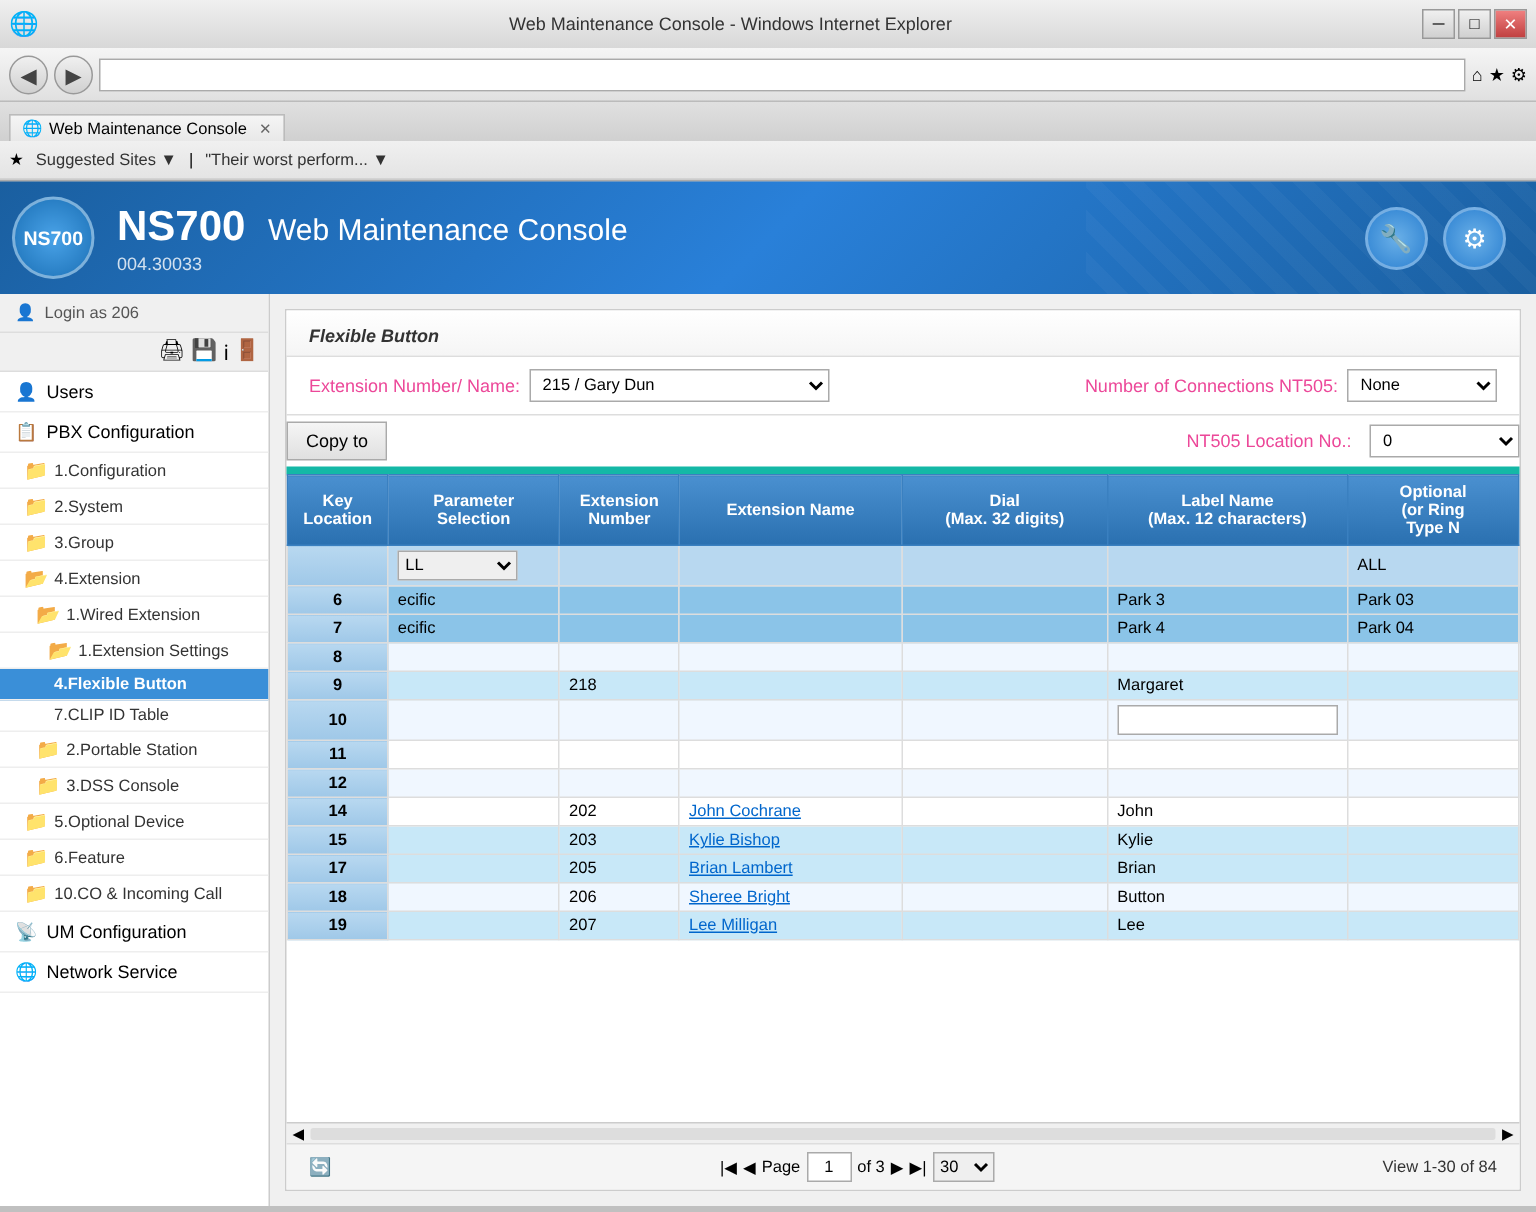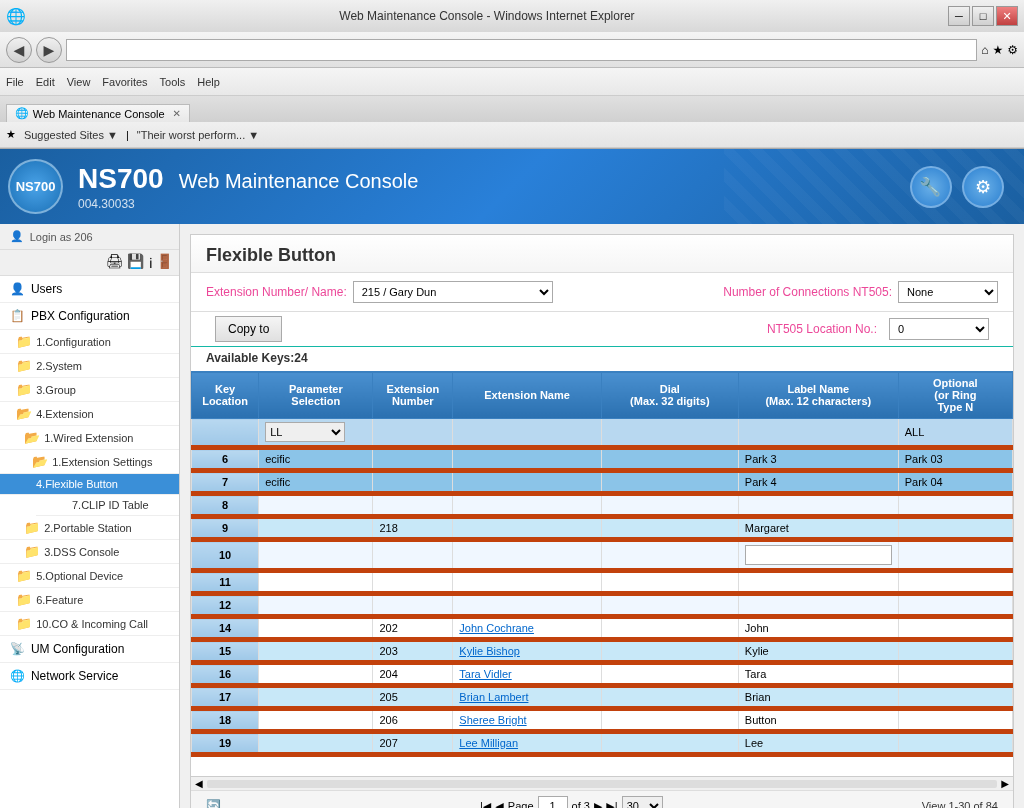--- a/index.html
+++ b/index.html
@@ -33,41 +33,41 @@
     .app-brand { color: white; }
     .header-icons { position: absolute; right: 20px; display: flex; gap: 10px; }
     .header-icon-btn { width: 42px; height: 42px; border-radius: 50%; background: radial-gradient(circle, #6ab0e8, #2a7fd0); border: 2px solid rgba(255,255,255,0.3); cursor: pointer; display: flex; align-items: center; justify-content: center; color: white; font-size: 18px; }
 
     
     .main-layout { display: flex; height: calc(808px - 200px); }
     .sidebar { width: 180px; background: white; border-right: 1px solid #ccc; overflow-y: auto; flex-shrink: 0; }
     .sidebar-login { display: flex; align-items: center; gap: 6px; padding: 6px 10px; background: #f0f0f0; border-bottom: 1px solid #ddd; font-size: 11px; color: #555; }
     .sidebar-item { padding: 6px 10px; cursor: pointer; display: flex; align-items: center; gap: 6px; border-bottom: 1px solid #eee; font-size: 12px; }
     .sidebar-sub { padding: 4px 16px; cursor: pointer; font-size: 11px; color: #333; border-bottom: 1px solid #eee; display: flex; align-items: center; gap: 4px; }
-    .sidebar-sub.highlighted { background: #3a8fd8; color: white; font-weight: normal; }
+    .sidebar-sub.highlighted { background: #3a8fd8; color: white; font-weight: bold; }
     .folder-icon { color: #d4a020; font-size: 13px; }
 
     
     .content-area { flex: 1; background: #f0f0f0; overflow: hidden; padding: 10px; }
     .panel { background: white; border: 1px solid #ccc; height: 100%; display: flex; flex-direction: column; }
-    .panel-title { font-size: 18px; font-weight: bold; color: #333; padding: 10px 15px 6px; border-bottom: 1px solid #ddd; background: linear-gradient(180deg, #ffffff, #f5f5f5); }
+    .panel-title { font-size: 12px; font-weight: bold; color: #333; padding: 10px 15px 6px; border-bottom: 1px solid #ddd; background: linear-gradient(180deg, #ffffff, #f5f5f5); font-style: italic; }
 
     .panel-toolbar { padding: 8px 15px; display: flex; align-items: center; gap: 20px; border-bottom: 1px solid #ddd; flex-wrap: wrap; }
     .toolbar-group { display: flex; align-items: center; gap: 6px; }
     .toolbar-label { font-size: 12px; color: #ec4899; }
     .toolbar-select { height: 22px; border: 1px solid #aaa; background: white; font-size: 11px; padding: 0 4px; min-width: 200px; }
     .toolbar-select-sm { height: 22px; border: 1px solid #aaa; background: white; font-size: 11px; padding: 0 4px; min-width: 100px; }
     .copy-btn { height: 26px; padding: 0 12px; background: linear-gradient(180deg, #f5f5f5, #e0e0e0); border: 1px solid #aaa; cursor: pointer; font-size: 12px; }
     .available-keys { font-size: 12px; color: #333; padding: 4px 15px 6px; font-weight: bold; }
 
     
     .table-container { flex: 1; overflow: auto; }
     table { width: 100%; border-collapse: collapse; font-size: 11px; }
     thead th { background: linear-gradient(180deg, #4a90d0, #2a70b0); color: white; padding: 5px 6px; text-align: center; border: 1px solid #3a80c0; font-size: 11px; vertical-align: middle; white-space: nowrap; }
-    tbody tr { border-bottom: 5px solid #c2410c; }
+    tbody tr { border-bottom: 1px solid #c2410c; }
     tbody tr:nth-child(even) { background: #f0f7ff; }
     tbody tr:nth-child(odd) { background: white; }
     tbody td { padding: 3px 6px; border: 1px solid #ddd; font-size: 11px; vertical-align: middle; }
     .key-location-col { background: linear-gradient(180deg, #b8d8f0, #9fc8e8); font-weight: bold; text-align: center; width: 45px; }
     .row-blue-1 { background: #b8d8f0 !important; }
     .row-blue-2 { background: #8bc4e8 !important; }
     .row-highlight { background: #c8e8f8 !important; }
     .link-text { color: #0066cc; text-decoration: underline; cursor: pointer; }
     .edit-input { width: 100%; height: 20px; border: 1px solid #aaa; padding: 0 2px; font-size: 11px; }
 
@@ -103,30 +103,20 @@
 
   <div class="nav-bar">
     <div class="nav-btn">◀</div>
     <div class="nav-btn">▶</div>
     <input class="address-bar" type="text" value="" style="">
     <span>⌂</span>
     <span>★</span>
     <span>⚙</span>
   </div>
 
-  <div class="toolbar-row">
-    <div class="menu-items">
-      <span class="menu-item">File</span>
-      <span class="menu-item">Edit</span>
-      <span class="menu-item">View</span>
-      <span class="menu-item">Favorites</span>
-      <span class="menu-item">Tools</span>
-      <span class="menu-item">Help</span>
-    </div>
-  </div>
 
   <div class="tab-bar">
     <div class="tab">
       <span style="color:#1a6fb5;">🌐</span>
       <span>Web Maintenance Console</span>
       <span class="tab-close">✕</span>
     </div>
   </div>
 
   <div class="favorites-bar">
@@ -197,21 +187,21 @@
       <span>1.Wired Extension</span>
     </div>
     <div class="sidebar-sub" style="padding-left:32px;">
       <span class="folder-icon">📂</span>
       <span>1.Extension Settings</span>
     </div>
     <div class="sidebar-sub highlighted" style="padding-left:32px;">
       <span></span>
       <span>4.Flexible Button</span>
     </div>
-    <div class="sidebar-sub" style="padding-left:32px;margin-left:36px;">
+    <div class="sidebar-sub" style="padding-left:32px;">
       <span></span>
       <span>7.CLIP ID Table</span>
     </div>
     <div class="sidebar-sub" style="padding-left:24px;">
       <span class="folder-icon">📁</span>
       <span>2.Portable Station</span>
     </div>
     <div class="sidebar-sub" style="padding-left:24px;">
       <span class="folder-icon">📁</span>
       <span>3.DSS Console</span>
@@ -251,31 +241,30 @@
           </select>
         </div>
         <div class="toolbar-group" style="margin-left:auto;">
           <span class="toolbar-label">Number of Connections NT505:</span>
           <select class="toolbar-select-sm">
             <option>None</option>
           </select>
         </div>
       </div>
 
-      <div style="display:flex;padding:4px 24px 4px;border-bottom:1px solid #14b8a6;justify-content:space-between;">
+      <div style="display:flex;padding:4px 0 4px;border-bottom:5px solid #14b8a6;justify-content:space-between;">
         <button class="copy-btn">Copy to</button>
         <div class="nt505-row">
           <span class="toolbar-label">NT505 Location No.:</span>
           <select class="toolbar-select-sm">
             <option>0</option>
           </select>
         </div>
       </div>
 
-      <div class="available-keys">Available Keys:24</div>
 
       <div class="table-container">
         <div class="table-wrapper">
           <table>
             <thead>
               <tr>
                 <th style="width:50px;">Key<br>Location</th>
                 <th style="width:100px;">Parameter<br>Selection</th>
                 <th style="width:70px;">Extension<br>Number</th>
                 <th style="width:130px;">Extension Name</th>
@@ -383,29 +372,20 @@
               <tr class="row-highlight">
                 <td class="key-location-col">15</td>
                 <td></td>
                 <td>203</td>
                 <td><span class="link-text">Kylie Bishop</span></td>
                 <td></td>
                 <td>Kylie</td>
                 <td></td>
               </tr>
 
-              <tr>
-                <td class="key-location-col">16</td>
-                <td></td>
-                <td>204</td>
-                <td><span class="link-text">Tara Vidler</span></td>
-                <td></td>
-                <td>Tara</td>
-                <td></td>
-              </tr>
 
               <tr class="row-highlight">
                 <td class="key-location-col">17</td>
                 <td></td>
                 <td>205</td>
                 <td><span class="link-text">Brian Lambert</span></td>
                 <td></td>
                 <td>Brian</td>
                 <td></td>
               </tr>

